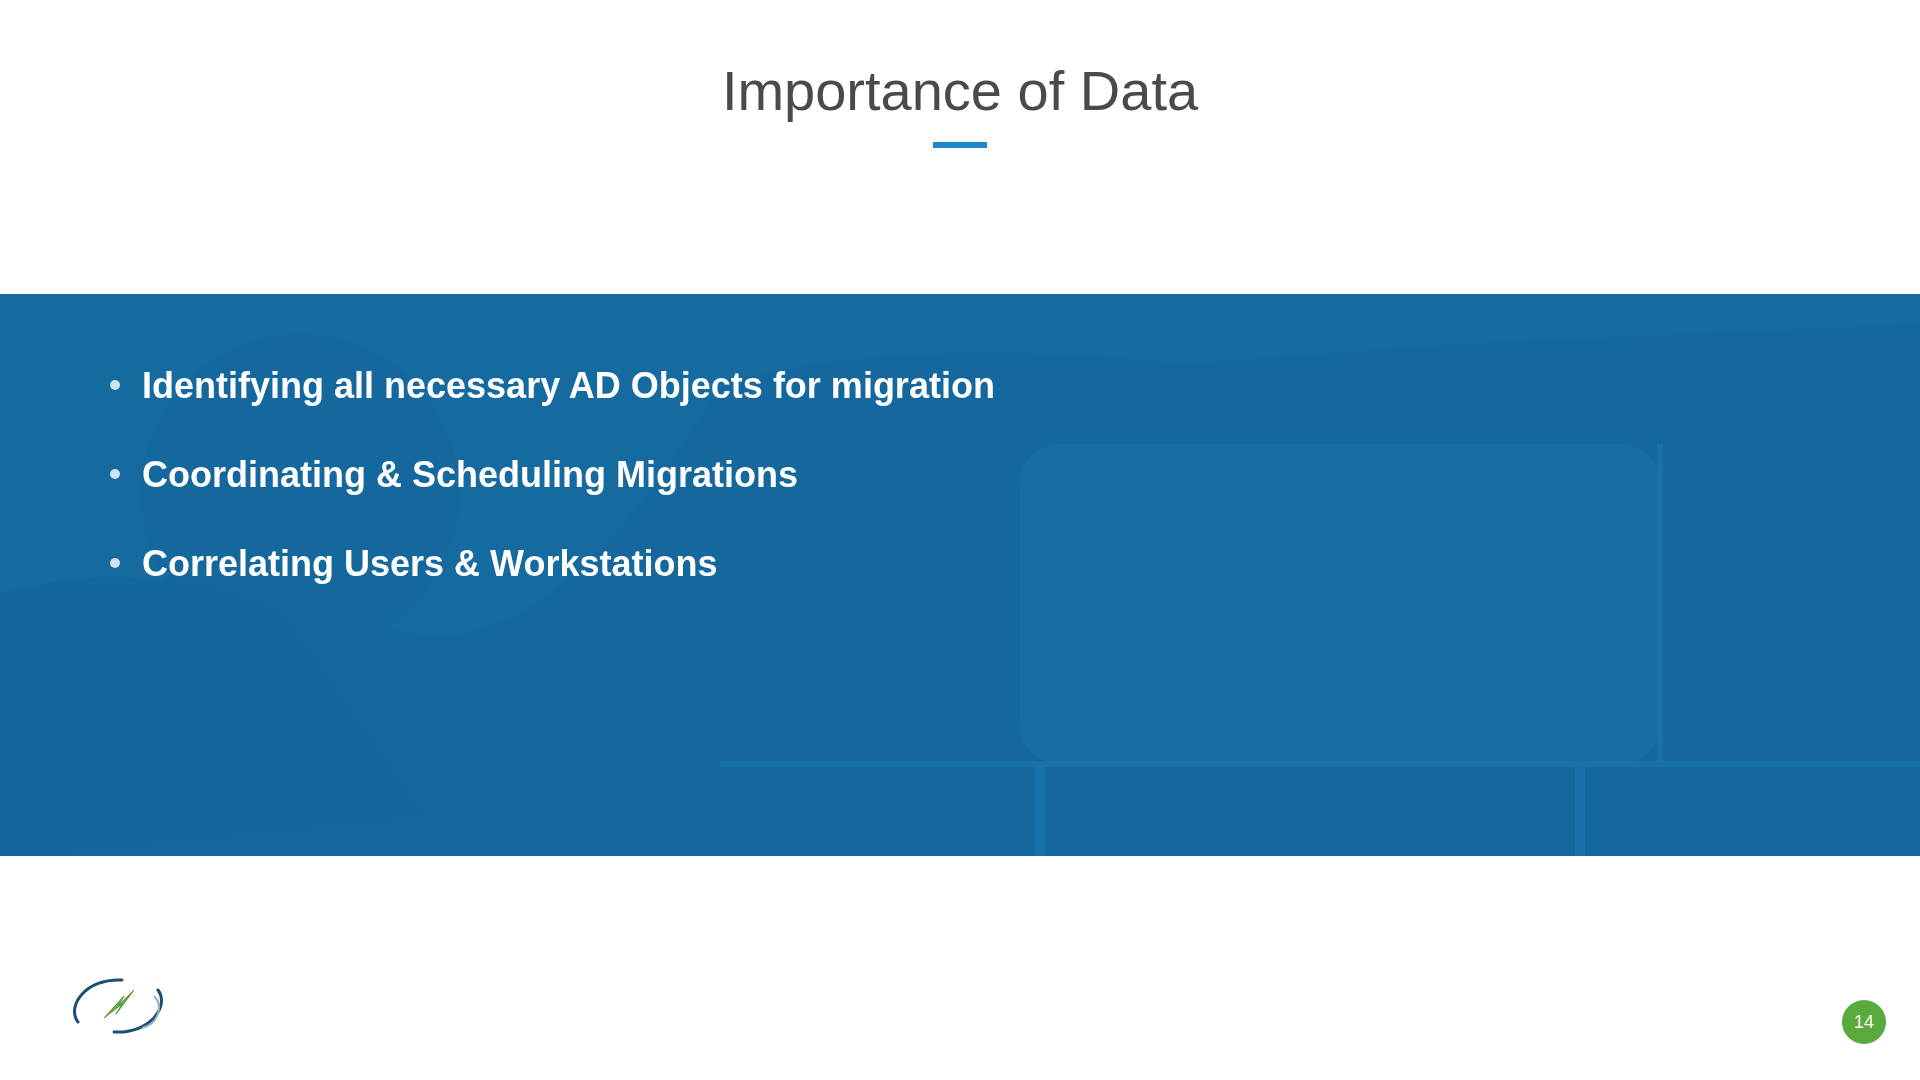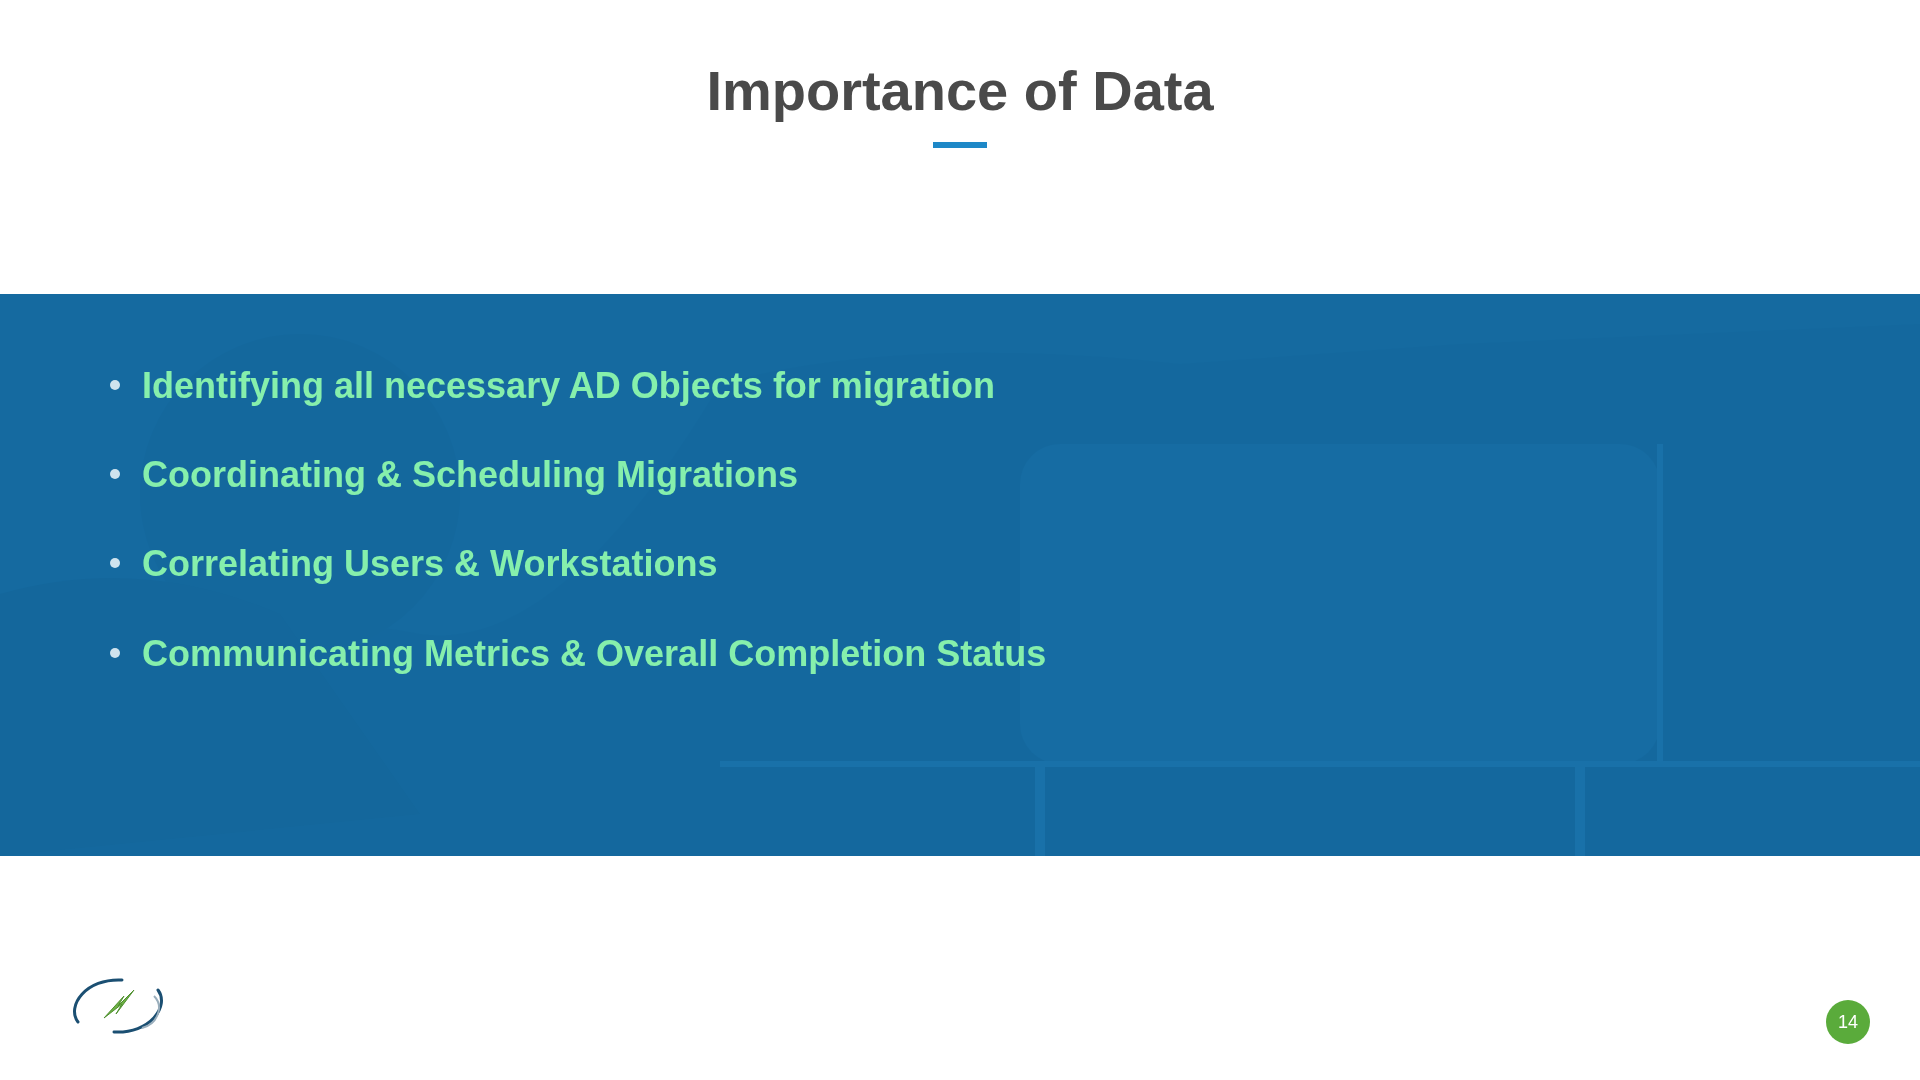--- a/index.html
+++ b/index.html
@@ -1,28 +1,28 @@
 <!DOCTYPE html>
 <html><head>
 <meta charset="utf-8">
 <style>
   * { margin: 0; padding: 0; box-sizing: border-box; }
   html, body { width: 1920px; height: 1080px; font-family: Arial, Helvetica, sans-serif; background: #fff; overflow: hidden; }
   .slide { position: relative; width: 1920px; height: 1080px; }
-  .title { position: absolute; top: 58px; left: 0; width: 100%; text-align: center; font-size: 56px; font-weight: 700; color: #4a4a4a; }
+  .title { position: absolute; top: 58px; left: 0; width: 100%; text-align: center; font-size: 56px; font-weight: 400; color: #4a4a4a; }
   .underline { position: absolute; top: 142px; left: 50%; transform: translateX(-50%); width: 54px; height: 6px; background: #1e88c7; }
   .band { position: absolute; top: 294px; left: 0; width: 100%; height: 562px; background: #166fa8; overflow: hidden; }
   .band-bg { position: absolute; inset: 0; opacity: 0.18; }
   .band-bg svg { width: 100%; height: 100%; }
   .band-content { position: relative; padding: 70px 110px 0 110px; }
   .bullets { list-style: none; }
-  .bullets li { display: flex; align-items: flex-start; color: #86efac; font-size: 36px; font-weight: 700; line-height: 1.2; margin-bottom: 46px; }
+  .bullets li { display: flex; align-items: flex-start; color: #ffffff; font-size: 36px; font-weight: 700; line-height: 1.2; margin-bottom: 46px; }
   .bullets li .dot { flex: 0 0 auto; width: 10px; height: 10px; border-radius: 50%; background: #cfe3ee; margin: 16px 22px 0 0; }
   .logo { position: absolute; left: 58px; bottom: 34px; width: 120px; height: 80px; }
-  .page-badge { position: absolute; right: 50px; bottom: 36px; width: 44px; height: 44px; border-radius: 50%; background: #5aab3b; color: #fff; font-size: 18px; display: flex; align-items: center; justify-content: center; }
+  .page-badge { position: absolute; right: 34px; bottom: 36px; width: 44px; height: 44px; border-radius: 50%; background: #5aab3b; color: #fff; font-size: 18px; display: flex; align-items: center; justify-content: center; }
 </style>
 </head>
 <body>
 
 <div class="slide">
 
   <div class="title">Importance of Data</div>
   <div class="underline"></div>
 
   <div class="band">
@@ -46,24 +46,20 @@
             <span>Identifying all necessary AD Objects for migration</span>
           </li>
         <li>
             <span class="dot"></span>
             <span>Coordinating &amp; Scheduling Migrations</span>
           </li>
         <li>
             <span class="dot"></span>
             <span>Correlating Users &amp; Workstations</span>
           </li>
-        <li>
-            <span class="dot"></span>
-            <span>Communicating Metrics &amp; Overall Completion Status</span>
-          </li>
       </ul>
     </div>
   </div>
 
   <div class="logo">
     <svg viewBox="0 0 120 80">
       <path d="M20 56 C 8 40, 28 12, 64 14" fill="none" stroke="#1b4f72" stroke-width="3" stroke-linecap="round"></path>
       <path d="M100 24 C 112 40, 92 68, 56 66" fill="none" stroke="#1b4f72" stroke-width="3" stroke-linecap="round"></path>
       <path d="M46 52 L66 30 L60 40 L76 24 L58 48 L64 38 Z" fill="#6fb145" stroke="#4e8f2e" stroke-width="1"></path>
       <path d="M96 30 C 106 40, 100 58, 84 62" fill="none" stroke="#9aaebc" stroke-width="2"></path>

